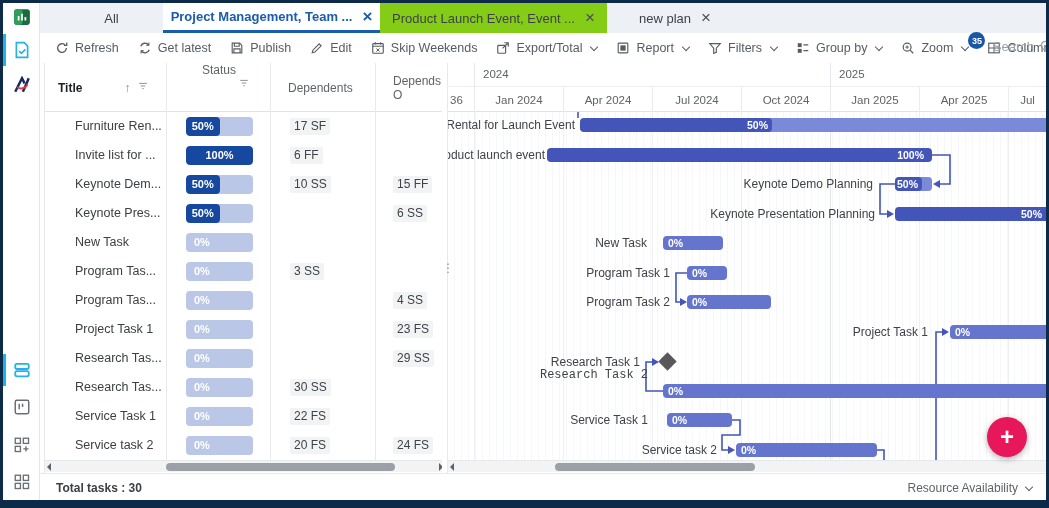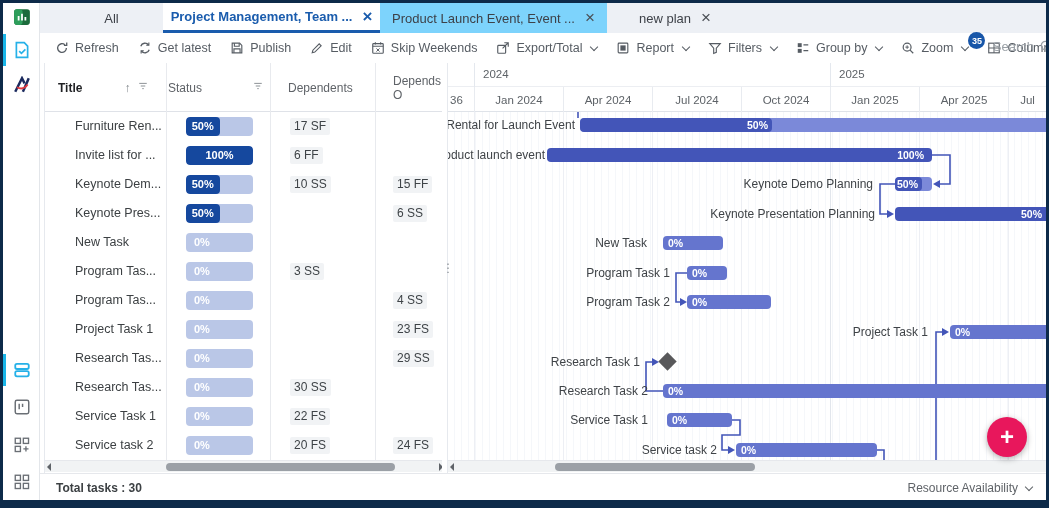--- a/index.html
+++ b/index.html
@@ -11,21 +11,21 @@
   .sidebar { position:absolute; left:0; top:0; width:37px; height:497px; background:#fff; border-right:1px solid #e3e6ea; }
   .sb-icon { position:absolute; left:10px; width:18px; height:18px; cursor:pointer; }
   .sb-ind { position:absolute; left:0; width:3px; height:32px; background:#19b5e8; }
 
   
   .main { position:absolute; left:37px; top:0; width:1006px; height:497px; overflow:hidden; }
 
   
   .tabbar { position:absolute; left:0; top:0; width:1006px; height:30px; background:#edf0f5; }
   .tab { position:absolute; top:0; height:30px; display:flex; align-items:center; justify-content:center; gap:10px; font-size:13px; color:#3d4148; cursor:pointer; }
-  .tab.shaded { background:#7dd3fc; }
+  .tab.shaded { background:#84cc16; }
   .tab.active { background:#fff; color:#1a5cad; font-weight:bold; border-bottom:3px solid #1a5cad; }
   .tab-x { font-size:17px; line-height:14px; color:#4a4f55; cursor:pointer; }
   .tab.active .tab-x { color:#1a5cad; }
 
   
   .toolbar { position:absolute; left:0; top:30px; width:1006px; height:30px; background:#fff; display:flex; align-items:center; padding-left:15px; gap:19px; }
   .tb-item { position:relative; display:flex; align-items:center; gap:6px; font-size:12.5px; color:#565c63; cursor:pointer; white-space:nowrap; }
   .chev { display:inline-block; width:6px; height:6px; border-right:1.5px solid currentColor; border-bottom:1.5px solid currentColor; transform:rotate(45deg); margin-left:3px; margin-top:-3px; }
   .badge { position:absolute; top:-9px; right:-17px; width:17px; height:17px; border-radius:50%; background:#1856a8; color:#fff; font-size:9px; font-weight:bold; display:flex; align-items:center; justify-content:center;text-align:right; }
   .tb-search { position:absolute; right:-8px; top:6px; display:flex; align-items:center; gap:5px; font-size:13px; color:#9aa0a6; cursor:text; }
@@ -231,21 +231,21 @@
       <div class="content">
         <div class="tpane">
           <div class="thead" id="thead">
               <div class="thcell" style="left: 0px; width: 121px; padding-left: 13px;">
                 <span style="font-weight: bold; color: rgb(31, 32, 35);">Title</span>
                 <span style="margin-left: 42px; color: rgb(128, 134, 139); font-size: 12px;">↑</span>
                 <span style="margin-left: 7px; color: rgb(128, 134, 139);"><svg width="12" height="12" viewBox="0 0 16 16">
                     <path d="M3 4.5h10M5 8h6M7 11.5h2" stroke="currentColor" stroke-width="1.2"></path>
                   </svg></span>
               </div>
-              <div class="thcell" style="left: 121px; width: 104px; padding-left: 2px;">
+              <div class="thcell" style="left: 121px; width: 104px; padding-left: 2px; flex-direction: column;">
                 <span>Status</span>
                 <span style="margin-left: 50px; color: rgb(128, 134, 139);"><svg width="12" height="12" viewBox="0 0 16 16">
                     <path d="M3 4.5h10M5 8h6M7 11.5h2" stroke="currentColor" stroke-width="1.2"></path>
                   </svg></span>
               </div>
               <div class="thcell" style="left: 330px; width: 70px; padding-left: 18px;">
                 <span>Depends O</span>
               </div>
               <div class="thcell" style="left: 225px; width: 105px; padding-left: 18px;">
                 <span>Dependents</span>
@@ -429,21 +429,21 @@
               <div class="glabel" style="right: 376px; top: 183px;">Program Task 2</div>
               <div class="gbar" style="left: 239px; top: 183px; width: 84px; background: rgb(101, 117, 206); align-items: center;">
                 <span class="bpct" style="padding-left: 5px;">0%</span>
               </div>
               <div class="glabel" style="right: 118px; top: 213px;">Project Task 1</div>
               <div class="gbar clipR" style="left: 502px; top: 213px; width: 96px; background: rgb(101, 117, 206); align-items: center;">
                 <span class="bpct" style="padding-left: 5px;">0%</span>
               </div>
               <div class="glabel" style="right: 406px; top: 243px;">Research Task 1</div>
               <div class="gms" style="left: 213px; top: 243px;"></div>
-              <div class="glabel" style="right: 398px; top: 272px;">Research Task 2</div>
+              <div class="glabel" style="right: 398px; top: 256px; font-family: Liberation Mono, monospace;">Research Task 2</div>
               <div class="gbar clipR" style="left: 215px; top: 272px; width: 383px; background: rgb(101, 117, 206); align-items: center;">
                 <span class="bpct" style="padding-left: 5px;">0%</span>
               </div>
               <div class="glabel" style="right: 398px; top: 301px;">Service Task 1</div>
               <div class="gbar" style="left: 219px; top: 301px; width: 65px; background: rgb(101, 117, 206); align-items: center;">
                 <span class="bpct" style="padding-left: 5px;">0%</span>
               </div>
               <div class="glabel" style="right: 329px; top: 331px;">Service task 2</div>
               <div class="gbar" style="left: 288px; top: 331px; width: 141px; background: rgb(101, 117, 206); align-items: center;">
                 <span class="bpct" style="padding-left: 5px;">0%</span>

